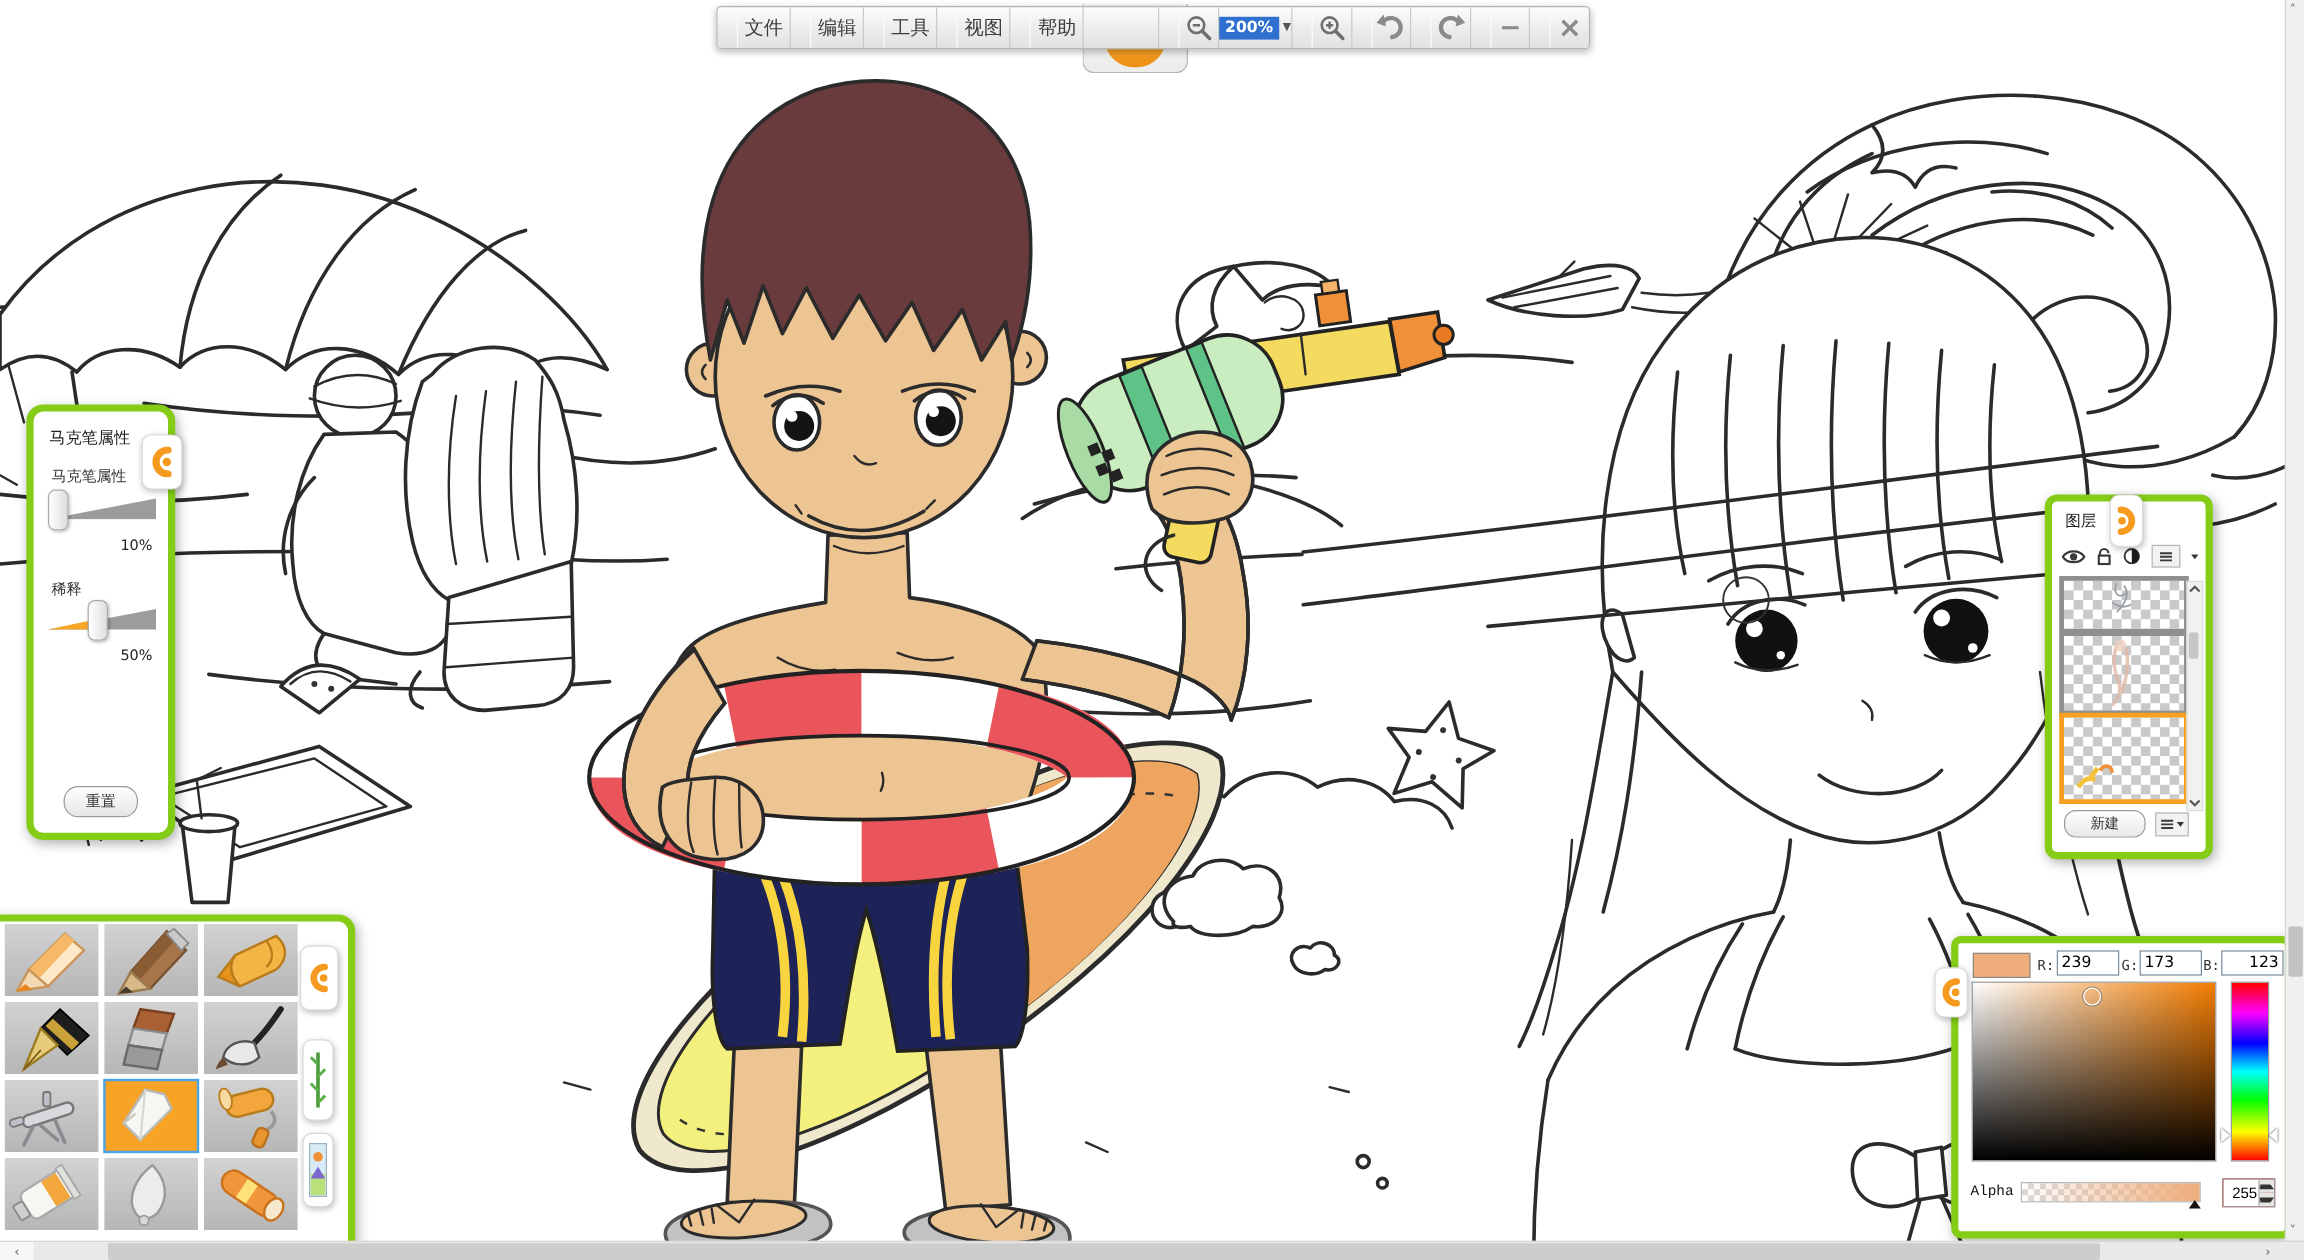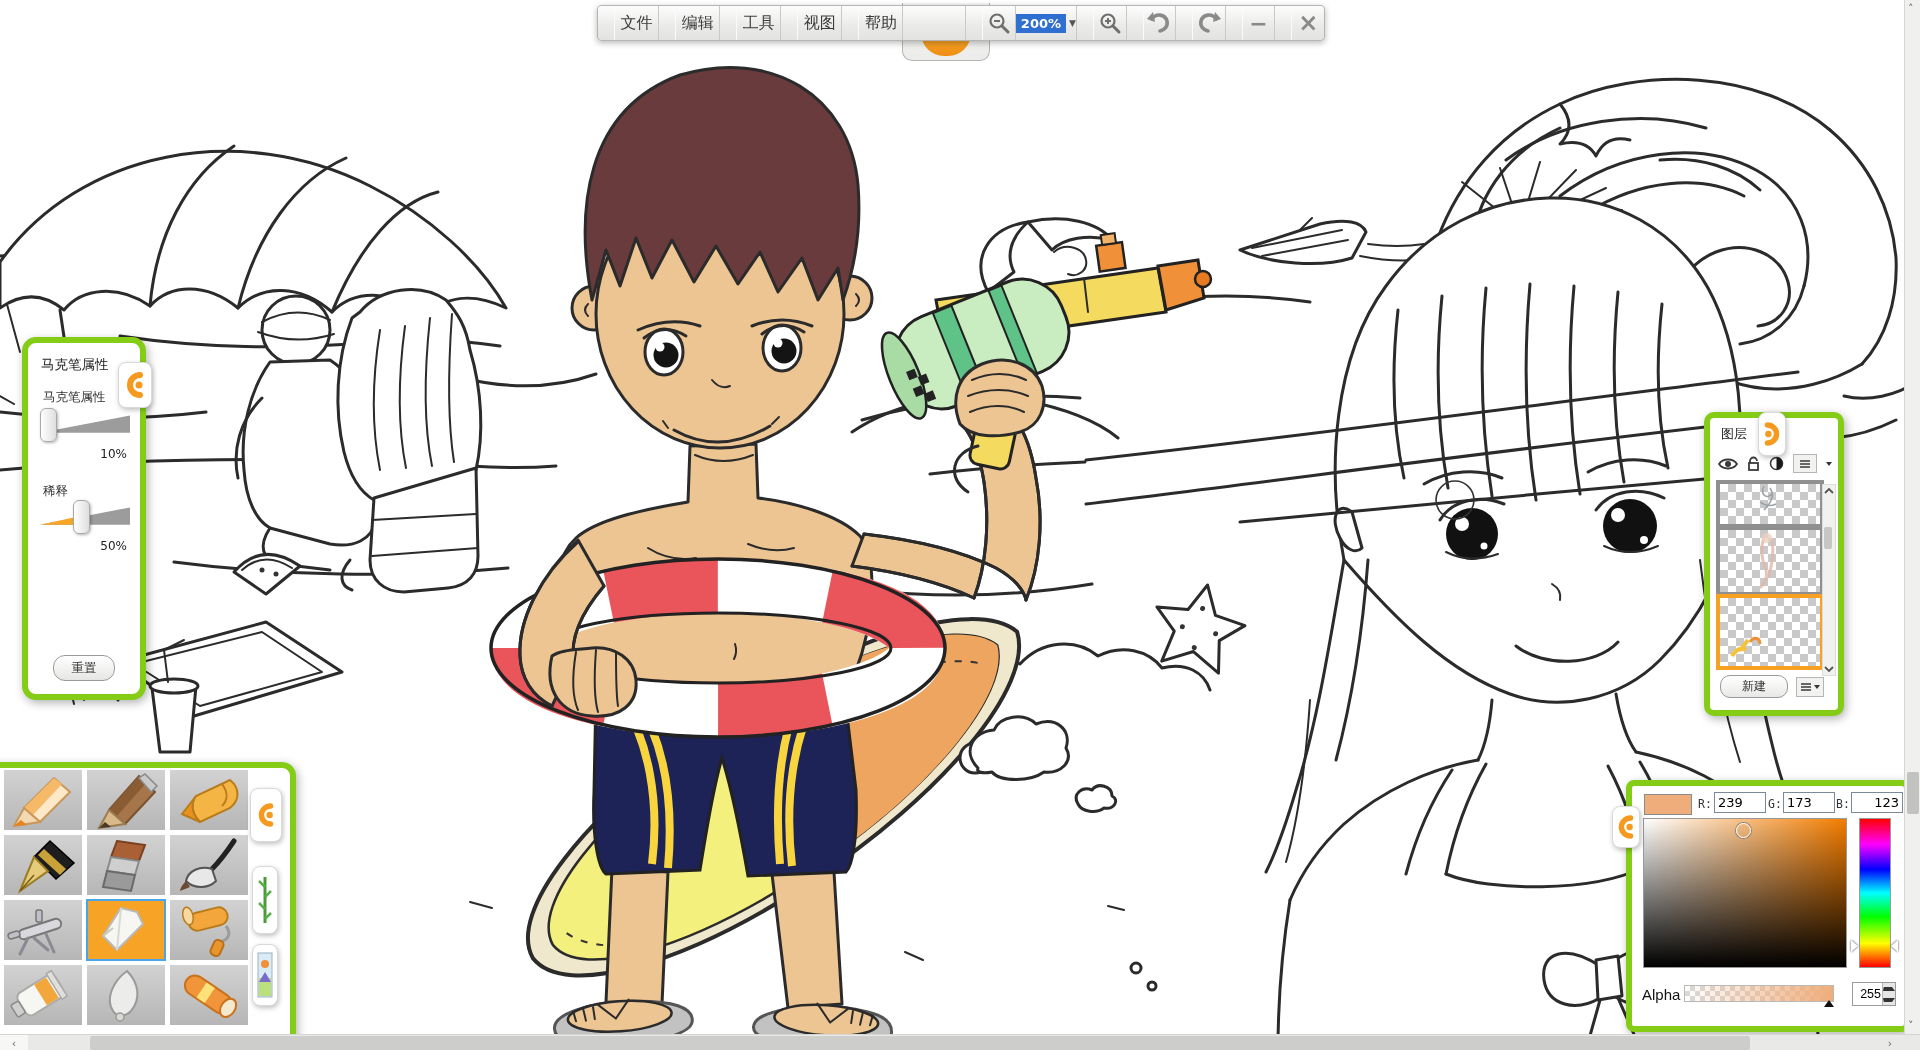--- a/index.html
+++ b/index.html
@@ -65,22 +65,22 @@
   .cp-lab{position:absolute;top:11px;font-size:11.5px;color:#333;font-family:"DejaVu Sans Mono",monospace;}
   .cp-input{position:absolute;top:6px;width:44px;height:19px;border:1px solid #7a8a99;font-size:13px;
     padding:0 3px;font-family:"DejaVu Sans","Liberation Sans",sans-serif;}
   .cp-grad{position:absolute;left:11px;top:32px;width:202px;height:148px;border:1px solid #999;
     background:linear-gradient(to bottom,rgba(0,0,0,0),#000),linear-gradient(to right,#fff,#f27c00);}
   .cp-cursor{position:absolute;left:92px;top:4px;width:13px;height:13px;border:1.5px solid #fff;
     border-radius:50%;box-shadow:0 0 0 1px rgba(120,120,120,.8);}
   .cp-hue{position:absolute;left:227px;top:32px;width:30px;height:148px;border:1px solid #999;
     background:linear-gradient(#f00,#f0f 17%,#00f 34%,#0ff 50%,#0f0 66%,#ff0 84%,#f00);}
   .hue-tri{position:absolute;width:0;height:0;border-top:6px solid transparent;border-bottom:6px solid transparent;}
-  .cp-alpha-lab{position:absolute;left:10px;top:200px;font-size:15px;color:#111;
-    font-family:Liberation Sans, sans-serif;}
+  .cp-alpha-lab{position:absolute;left:10px;top:200px;font-size:12px;color:#111;
+    font-family:Liberation Mono, monospace;}
   .cp-alpha{position:absolute;left:52px;top:199px;width:148px;height:15px;border:1px solid #b9b9b7;
     background:linear-gradient(to right,rgba(239,173,123,0),rgba(239,173,123,1)),
     conic-gradient(#d9d9d9 25%,#fff 0 50%,#d9d9d9 0 75%,#fff 0) 0 0/10px 10px;}
   .alpha-mark{position:absolute;left:192px;top:214px;width:0;height:0;
     border-left:5px solid transparent;border-right:5px solid transparent;border-bottom:7px solid #111;}
   .cp-spin{position:absolute;left:220px;top:196px;width:42px;height:22px;border:1px solid #9a9a98;background:#b91c1c;}
   .cp-spin input{position:absolute;left:0;top:0;width:26px;height:20px;border:none;font-size:12.5px;text-align:right;}
   .spin-btns{position:absolute;right:0;top:0;width:13px;height:100%;display:flex;flex-direction:column;}
   .spin-btns div{flex:1;background:#e6e6e4;border-left:1px solid #b5b5b3;display:flex;align-items:center;justify-content:center;}
   .tri-up{width:0;height:0;border-left:3px solid transparent;border-right:3px solid transparent;border-bottom:4px solid #333;}

